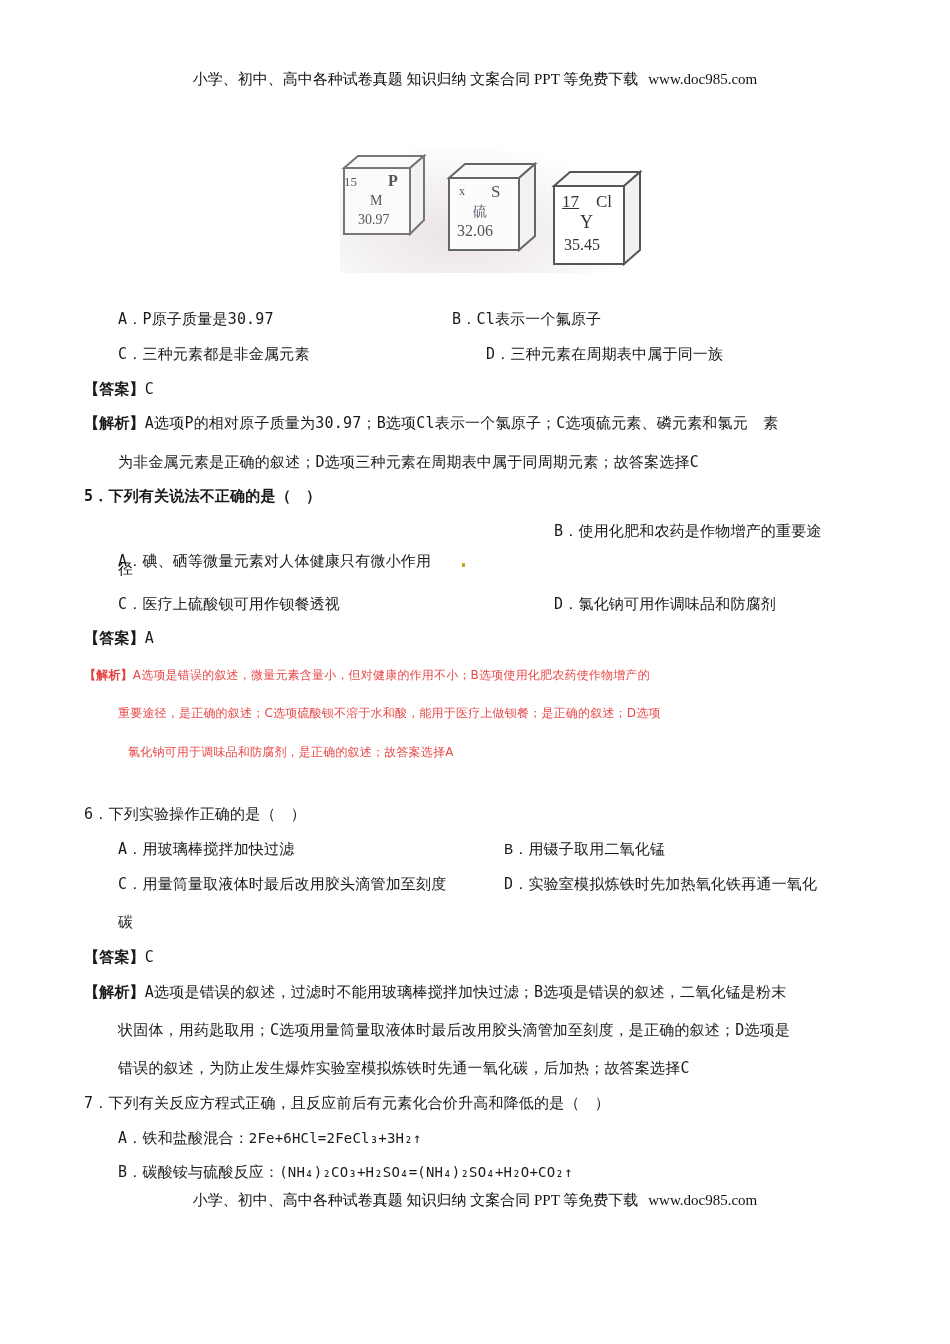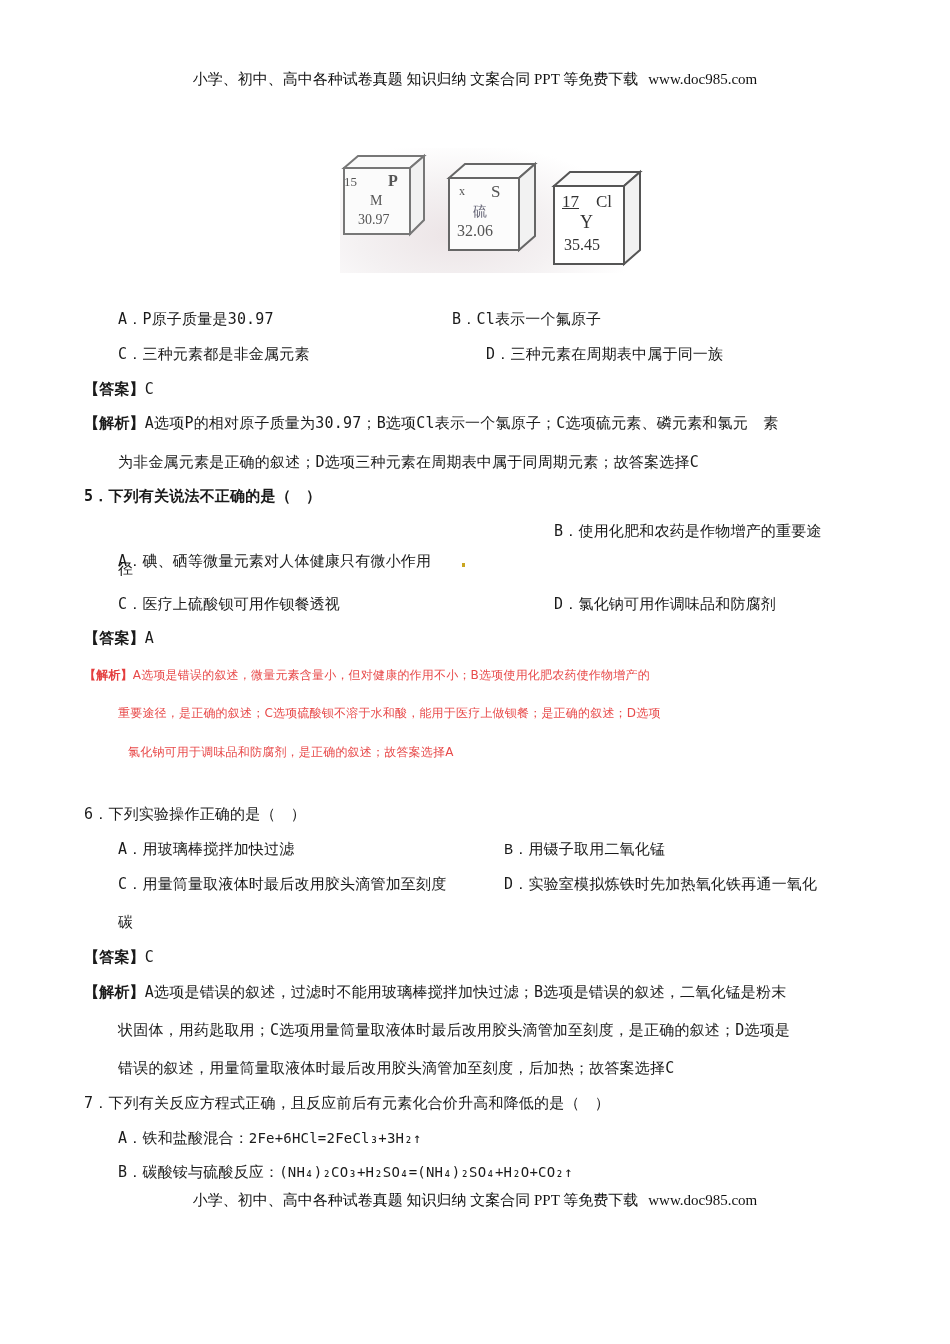--- a/index.html
+++ b/index.html
@@ -128,21 +128,21 @@
 <div class="line" style="left:118px; top:875px;">C．用量筒量取液体时最后改用胶头滴管加至刻度</div>
 <div class="line" style="left:504px; top:875px;">D．实验室模拟炼铁时先加热氧化铁再通一氧化</div>
 <div class="line" style="left:118px; top:913px;">碳</div>
 <div class="line" style="left:84px; top:948px;">
   <span class="cn ans-br">【答案】</span><span>C</span>
 </div>
 <div class="line" style="left:84px; top:983px;">
   <span class="cn ans-br">【解析】</span><span>A选项是错误的叙述，过滤时不能用玻璃棒搅拌加快过滤；B选项是错误的叙述，二氧化锰是粉末</span>
 </div>
 <div class="line" style="left:118px; top:1021px;">状固体，用药匙取用；C选项用量筒量取液体时最后改用胶头滴管加至刻度，是正确的叙述；D选项是</div>
-<div class="line" style="left:118px; top:1059px;">错误的叙述，用量筒量取液体时最后改用胶头滴管加至刻度，后加热；故答案选择C</div>
+<div class="line" style="left:118px; top:1059px;">错误的叙述，为防止发生爆炸实验室模拟炼铁时先通一氧化碳，后加热；故答案选择C</div>
 
 <div class="line" style="left:84px; top:1094px;">7．下列有关反应方程式正确，且反应前后有元素化合价升高和降低的是（　）</div>
 <div class="line" style="left:118px; top:1129px;">
   <span>A．铁和盐酸混合：</span><span style="font-size:14px;">2Fe+6HCl=2FeCl₃+3H₂↑</span>
 </div>
 <div class="line" style="left:118px; top:1163px;">
   <span>B．碳酸铵与硫酸反应：</span><span style="font-size:14px;">(NH₄)₂CO₃+H₂SO₄=(NH₄)₂SO₄+H₂O+CO₂↑</span>
 </div>
 
 <div class="banner bottom-banner">

